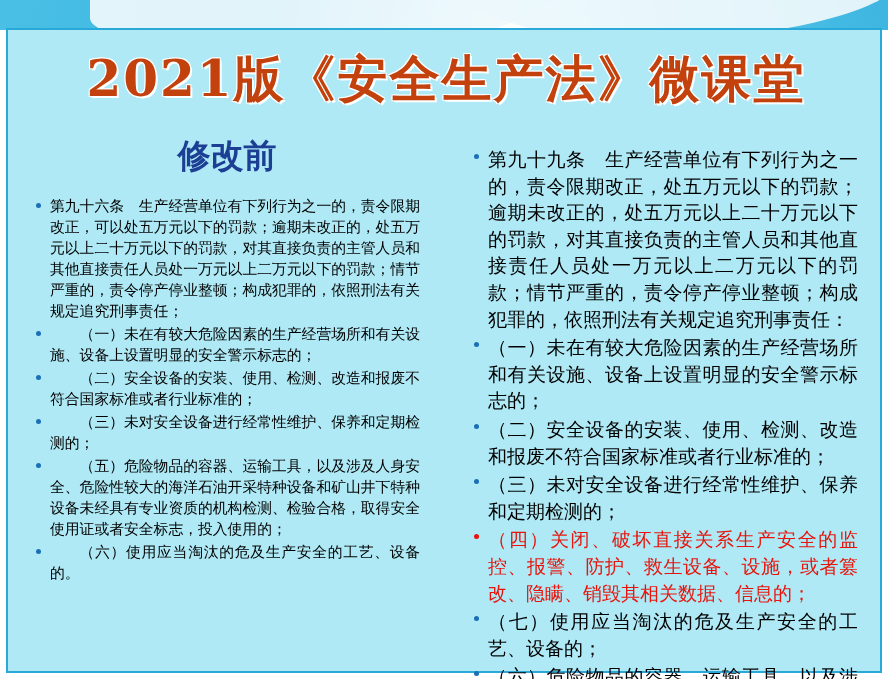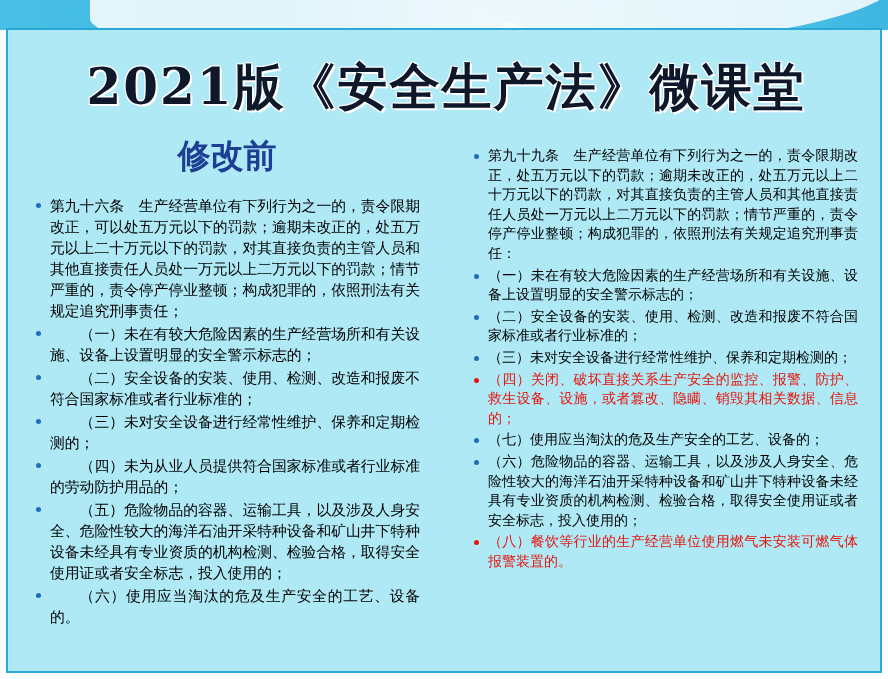--- a/index.html
+++ b/index.html
@@ -61,28 +61,28 @@
     position: absolute;
     left: 6px; top: 28px;
     width: 876px;
     height: 645px;
     background: #aee9f5;
     border: 2px solid #2aa8d8;
     box-sizing: border-box;
   }
   .title {
     position: absolute;
-    left: 0; top: 24px;
+    left: 0; top: 16px;
     width: 876px;
     text-align: center;
     font-family: "DejaVu Serif", serif;
     font-weight: bold;
     font-size: 50px;
     letter-spacing: 2px;
-    color: #0f172a;
+    color: #c2410c;
     text-shadow: 2px 2px 0 #ffffff, -1px -1px 0 #ffffff, 1px -1px 0 #ffffff, -1px 1px 0 #ffffff;
     white-space: nowrap;
   }
   .columns {
     position: absolute;
     left: 0; top: 100px;
     width: 876px;
     height: 540px;
     display: flex;
     flex-direction: row;
@@ -129,21 +129,21 @@
   .bullets li.red {
     color: #e8140c;
   }
   .bullets li.red::before {
     background: #e8140c;
   }
   .indent {
     text-indent: 2em;
   }
   .left-col .bullets li { font-size: 14.8px; line-height: 1.42; }
-  .right-col .bullets li { font-size: 14px; line-height: 1.40; }
+  .right-col .bullets li { font-size: 19px; line-height: 1.40; }
 </style>
 </head>
 <body>
 
 <div class="slide">
 
   <div class="top-band">
     <div class="swoosh sw1"></div>
     <div class="swoosh sw2"></div>
     <div class="swoosh sw3"></div>
@@ -155,21 +155,20 @@
 
     <div class="columns">
 
       <div class="col left-col">
         <div class="col-head head-left">修改前</div>
         <ul class="bullets">
           <li>第九十六条　生产经营单位有下列行为之一的，责令限期改正，可以处五万元以下的罚款；逾期未改正的，处五万元以上二十万元以下的罚款，对其直接负责的主管人员和其他直接责任人员处一万元以上二万元以下的罚款；情节严重的，责令停产停业整顿；构成犯罪的，依照刑法有关规定追究刑事责任；</li>
           <li class="indent">（一）未在有较大危险因素的生产经营场所和有关设施、设备上设置明显的安全警示标志的；</li>
           <li class="indent">（二）安全设备的安装、使用、检测、改造和报废不符合国家标准或者行业标准的；</li>
           <li class="indent">（三）未对安全设备进行经常性维护、保养和定期检测的；</li>
-          <li class="indent">（四）未为从业人员提供符合国家标准或者行业标准的劳动防护用品的；</li>
           <li class="indent">（五）危险物品的容器、运输工具，以及涉及人身安全、危险性较大的海洋石油开采特种设备和矿山井下特种设备未经具有专业资质的机构检测、检验合格，取得安全使用证或者安全标志，投入使用的；</li>
           <li class="indent">（六）使用应当淘汰的危及生产安全的工艺、设备的。</li>
         </ul>
       </div>
 
       <div class="col right-col">
         <ul class="bullets">
           <li>第九十九条　生产经营单位有下列行为之一的，责令限期改正，处五万元以下的罚款；逾期未改正的，处五万元以上二十万元以下的罚款，对其直接负责的主管人员和其他直接责任人员处一万元以上二万元以下的罚款；情节严重的，责令停产停业整顿；构成犯罪的，依照刑法有关规定追究刑事责任：</li>
           <li>（一）未在有较大危险因素的生产经营场所和有关设施、设备上设置明显的安全警示标志的；</li>
           <li>（二）安全设备的安装、使用、检测、改造和报废不符合国家标准或者行业标准的；</li>

